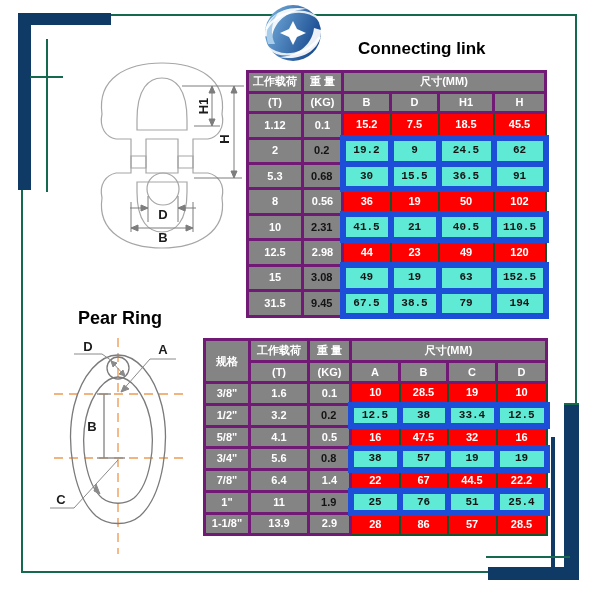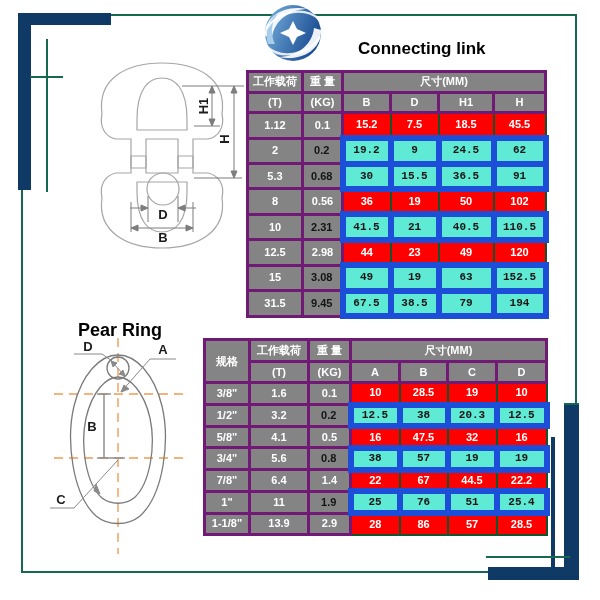--- a/index.html
+++ b/index.html
@@ -3,21 +3,21 @@
 <meta charset="utf-8">
 <style>
   html,body{margin:0;padding:0;}
   body{width:600px;height:600px;background:#fff;font-family:"Liberation Sans",sans-serif;position:relative;overflow:hidden;}
   #canvas{position:absolute;left:0;top:0;width:600px;height:432px;}
   .abs{position:absolute;}
   .navy{background:var(--navy);}
   .green{background:var(--green);}
   .title{position:absolute;font-weight:800;color:#000;white-space:nowrap;}
   #cl-title{left:358px;top:39px;font-size:17px;}
-  #pr-title{left:78px;top:320px;font-size:18px;}
+  #pr-title{left:78px;top:308px;font-size:18px;}
   table{border-collapse:collapse;table-layout:fixed;position:absolute;border:2px solid #474747;}
   #cl-table{left:246px;top:70px;width:298px;height:249px;}
   #pr-table{left:203px;top:338px;width:342px;height:196px;}
   #cl-table tr{height:20.6px;}
   #pr-table tr{height:21.7px;}
   th,td{padding:0;margin:0;text-align:center;vertical-align:middle;font-weight:bold;font-size:11px;line-height:1;overflow:hidden;white-space:nowrap;}
   .g{background:var(--gray);color:#fff;border:3px solid #701a75;margin-top:16px;}
   .dk{color:#141414;}
   .red{background:var(--red);color:#fff;border:2px solid #14532d;}
   .plain{background:#5eead4;color:#141414;border:6px solid #1d4ed8;font-family:Liberation Mono, monospace;}
@@ -270,21 +270,21 @@
           <td class="red">28.5</td>
           <td class="red">19</td>
           <td class="red">10</td>
         </tr>
         <tr>
           <td class="g">1/2"</td>
           <td class="g">3.2</td>
           <td class="g dk">0.2</td>
           <td class="plain">12.5</td>
           <td class="plain">38</td>
-          <td class="plain">20.3</td>
+          <td class="plain">33.4</td>
           <td class="plain">12.5</td>
         </tr>
         <tr>
           <td class="g">5/8"</td>
           <td class="g">4.1</td>
           <td class="g">0.5</td>
           <td class="red">16</td>
           <td class="red">47.5</td>
           <td class="red">32</td>
           <td class="red">16</td>

